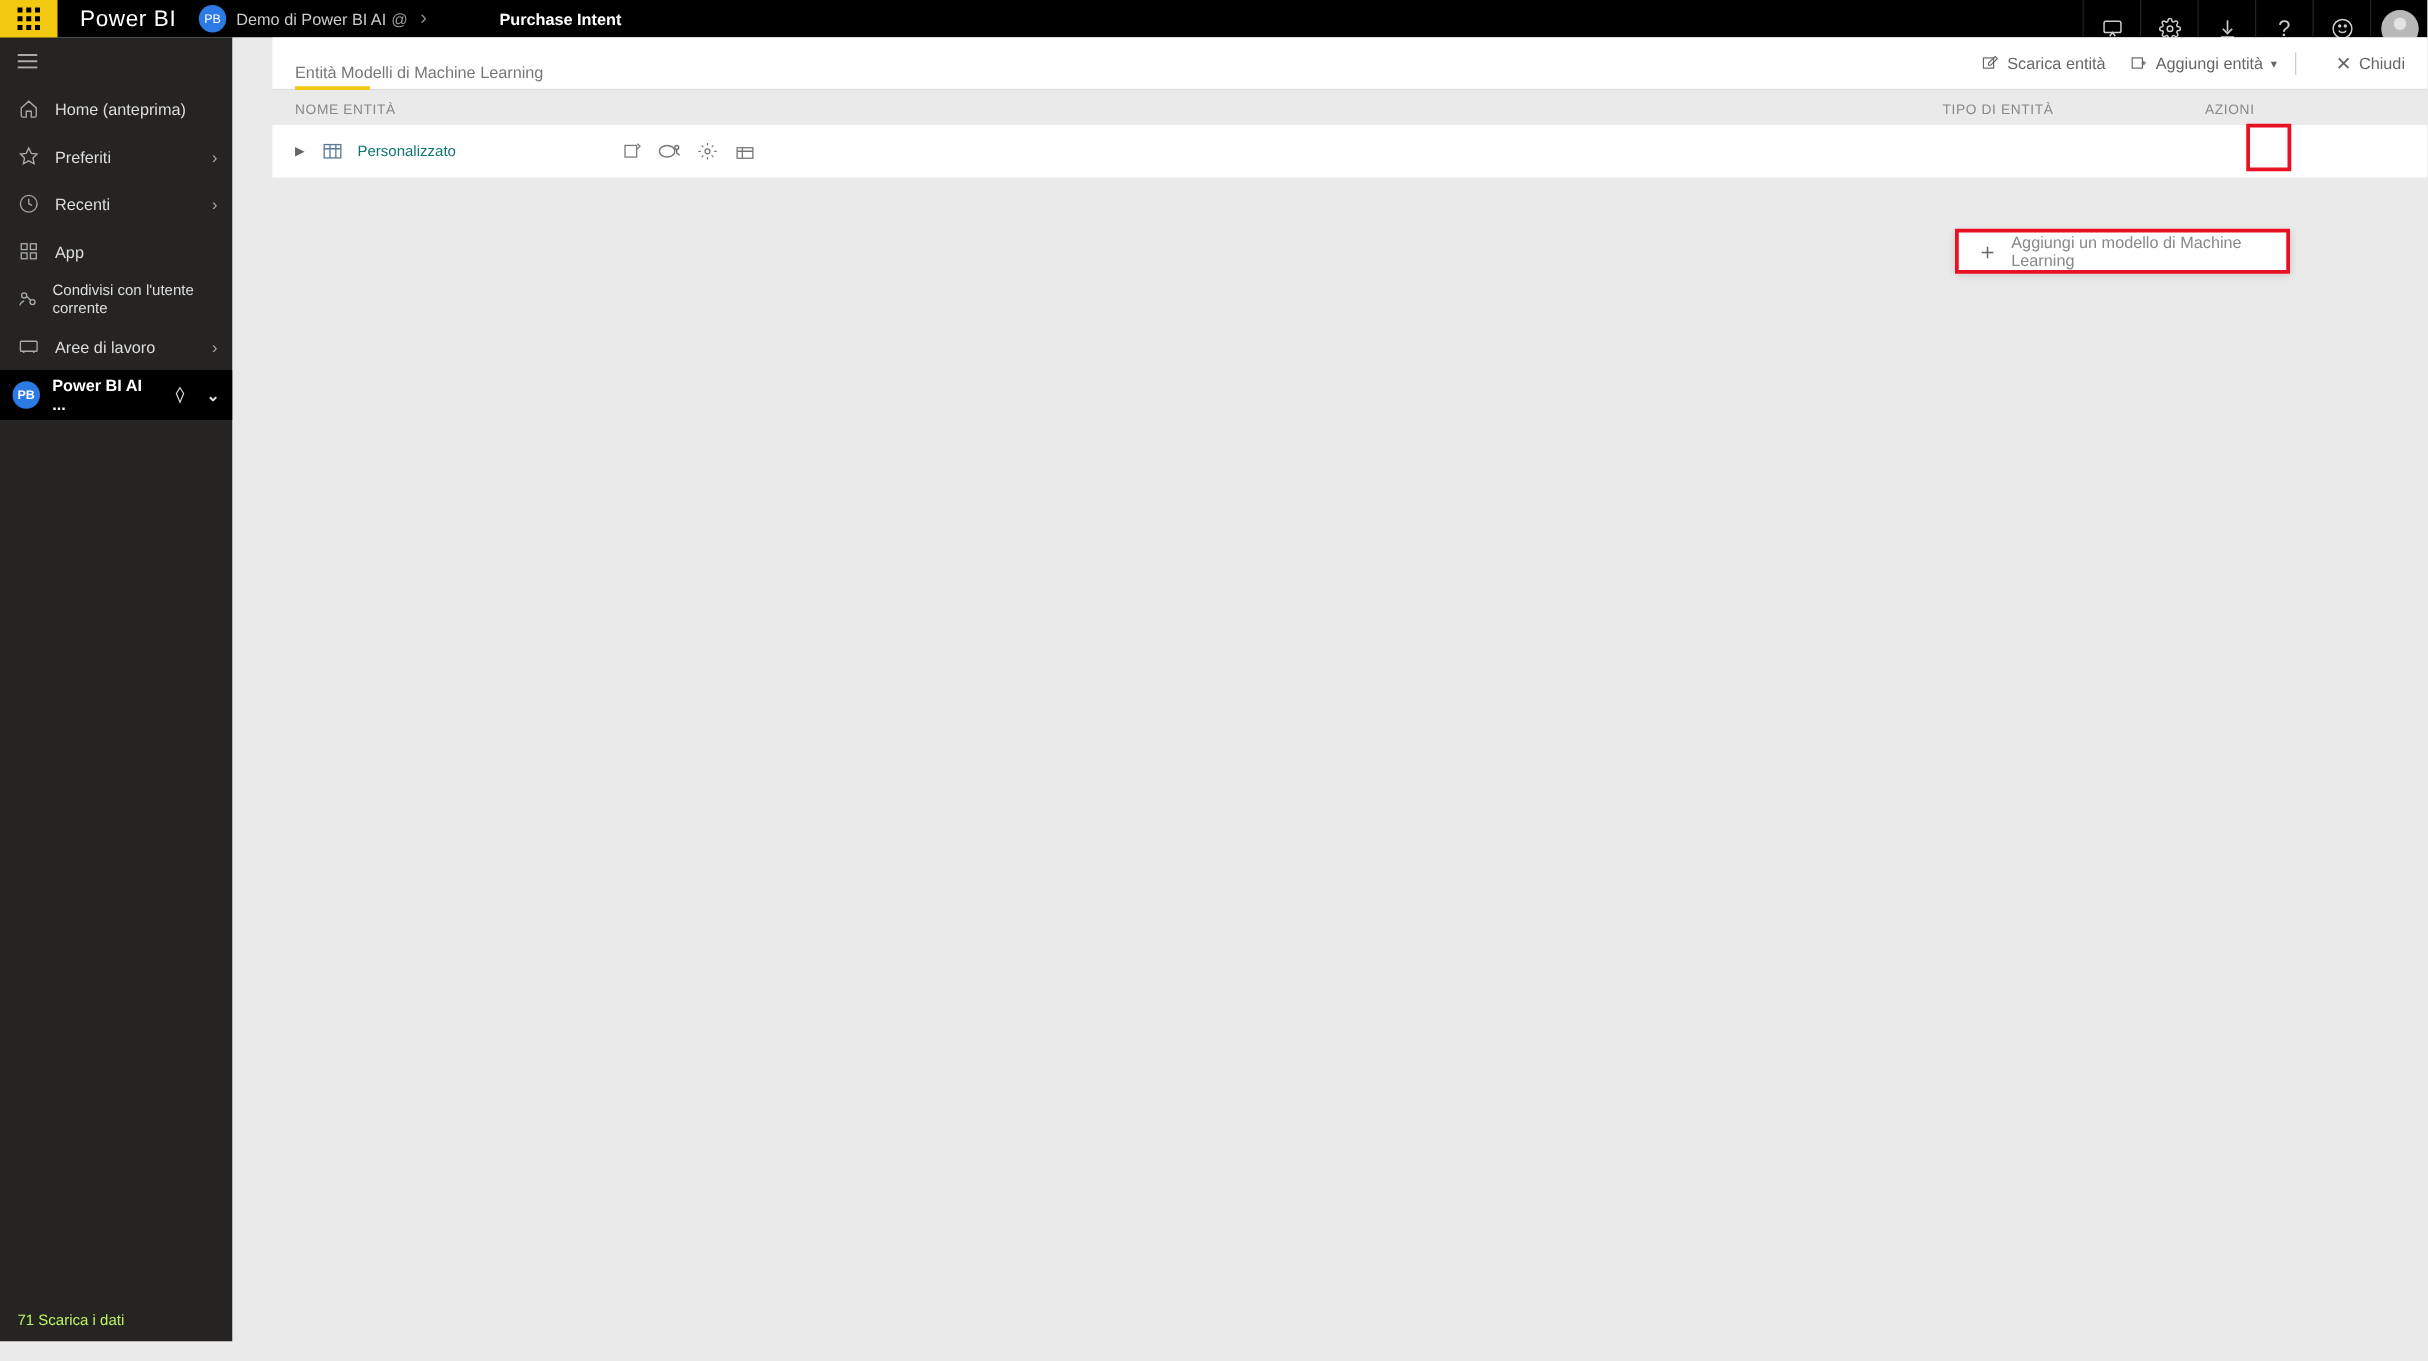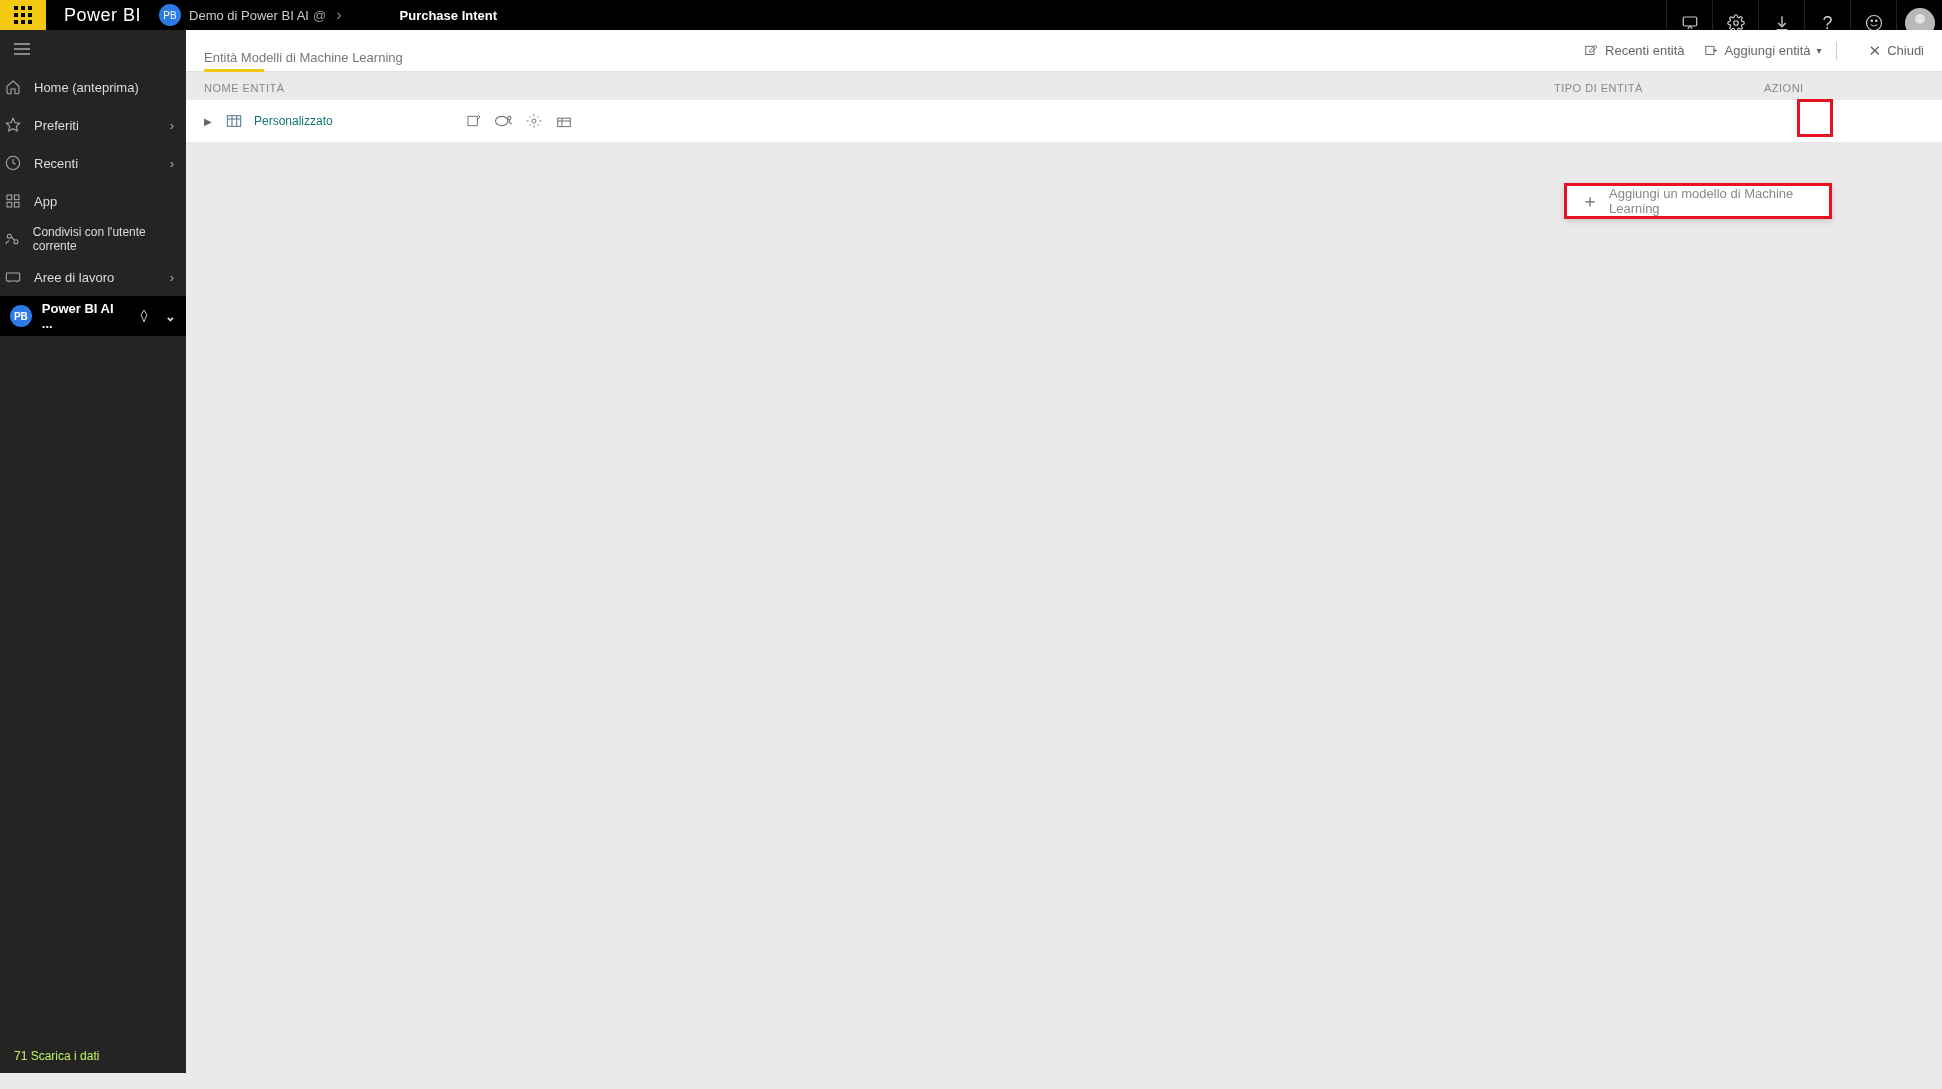--- a/index.html
+++ b/index.html
@@ -18,31 +18,31 @@
 .topbar-spacer { flex: 1; }
 .topbar-actions { display: flex; height: 100%; }
 .topbar-btn { width: 46px; height: 46px; display: flex; align-items: center; justify-content: center; border-left: 1px solid #222; color: #ccc; font-size: 16px; }
 .avatar { width: 30px; height: 30px; border-radius: 50%; background: #888; overflow: hidden; display:flex;align-items:center;justify-content:center; }
 .avatar svg { width: 30px; height: 30px; }
 
 
 .shell { display: flex; height: calc(100% - 46px); }
 .leftnav { width: 186px; background: #252423; color: #ddd; display: flex; flex-direction: column; font-size: 13px; }
 .leftnav .hamb { height: 38px; display: flex; align-items: center; padding-left: 14px; color: #aaa; }
-.nav-item { height: 38px; display: flex; align-items: center; padding: 0 4px; gap: 12px; color: #ddd; position: relative; }
+.nav-item { height: 38px; display: flex; align-items: center; padding: 0 14px; gap: 12px; color: #ddd; position: relative; }
 .nav-item .chev { position: absolute; right: 12px; color: #aaa; }
 .nav-icon { width: 18px; display: flex; justify-content: center; color: #aaa; }
 .ws-item { height: 40px; background: #000; display: flex; align-items: center; padding: 0 10px; gap: 10px; color: #fff; font-weight: 600; font-size: 13px; }
 .ws-badge { width: 22px; height:22px; border-radius: 50%; background:#2c7be5; display:flex;align-items:center;justify-content:center; font-size:10px; }
 .leftnav .spacer { flex: 1; }
 .leftnav .footer { padding: 10px 14px; font-size: 12px; color: #bef264; }
 .diamond { color:#ddd; margin-left:auto; margin-right:4px; }
 
 
-.main { flex: 1; background: #eaeaea; display: flex; flex-direction: column; }
+.main { flex: 1; background: #eaeaea; display: flex; flex-direction: column; padding-left: 32px; }
 .toolbar { height: 42px; background: #fff; display: flex; align-items: center; padding: 0 18px; border-bottom: 1px solid #e1e1e1; font-size: 13px; color: #666; }
 .tab-ml { color:#777; padding-bottom:6px; }
 .tab-underline { position:absolute; height:3px; background:#f2c811; width:60px; bottom:-1px; left:0; }
 .tab-wrap { position:relative; display:flex; align-items:flex-end; height:100%; }
 .toolbar .spacer { flex:1; }
 .toolbar .action { display:flex; align-items:center; gap:6px; color:#666; margin-left:18px; }
 .toolbar .divider { width:1px; height:18px; background:#ccc; margin:0 14px; }
 
 .columns-header { display:flex; padding: 10px 18px 6px 18px; font-size:11px; letter-spacing:0.5px; color:#888; }
 .col-name { flex:1; }
@@ -228,21 +228,21 @@
       <div class="tab-wrap">
         <span class="tab-ml">Entità Modelli di Machine Learning</span>
         <div class="tab-underline"></div>
       </div>
       <div class="spacer"></div>
       <div class="action">
         <svg width="16" height="14" viewBox="0 0 24 24" fill="none" stroke="currentColor" stroke-width="1.6">
             <rect x="3" y="4" width="14" height="14"></rect>
             <path d="M19 2l3 3-9 9h-3v-3z"></path>
           </svg>
-        <span>Recenti entità</span>
+        <span>Scarica entità</span>
       </div>
       <div class="action">
         <svg width="16" height="14" viewBox="0 0 24 24" fill="none" stroke="currentColor" stroke-width="1.6">
             <rect x="3" y="4" width="14" height="14"></rect>
             <path d="M19 8v6M16 11h6"></path>
           </svg>
         <span>Aggiungi entità</span>
         <span style="font-size:10px;">▾</span>
       </div>
       <div class="divider"></div>

